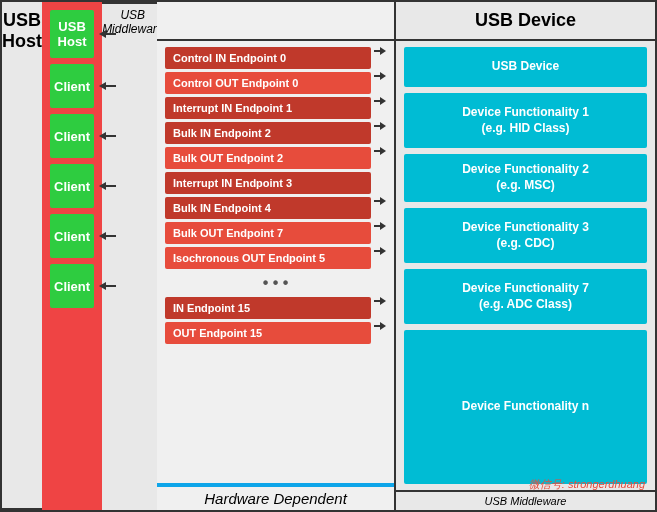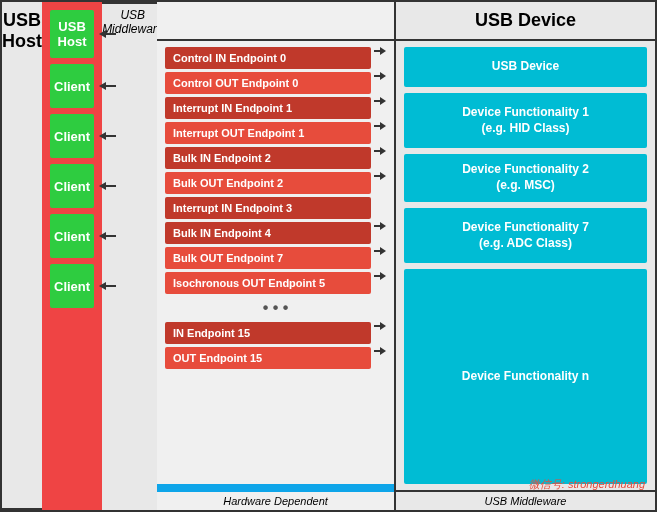--- a/index.html
+++ b/index.html
@@ -111,24 +111,24 @@
     .ep-pink { background: #e74c3c; }
     .dots-row {
       text-align: center;
       font-size: 16px;
       font-weight: bold;
       color: #555;
       padding: 2px 0;
     }
     .mid-footer {
       text-align: center;
-      font-size: 11px;
+      font-size: 15px;
       font-style: italic;
       padding: 3px 0;
-      border-top: 8px solid #0ea5e9;
+      border-top: 4px solid #0ea5e9;
       background: #f0f0f0;
     }
 
     
     .right-col {
       width: 260px;
       display: flex;
       flex-direction: column;
       background: #e8e8e8;
     }
@@ -296,27 +296,20 @@
           </div>
       </div>
       <div class="ep-row">
         <div class="endpoint-box ep-red ep-box-inner">Interrupt IN Endpoint 1</div>
         <div class="ep-arrow">
             <div class="ep-arrow-line"></div>
             <div class="ep-arrow-head"></div>
           </div>
       </div>
       <div class="ep-row">
-        <div class="endpoint-box ep-pink ep-box-inner">Interrupt OUT Endpoint 1</div>
-        <div class="ep-arrow">
-            <div class="ep-arrow-line"></div>
-            <div class="ep-arrow-head"></div>
-          </div>
-      </div>
-      <div class="ep-row">
         <div class="endpoint-box ep-red ep-box-inner">Bulk IN Endpoint 2</div>
         <div class="ep-arrow">
             <div class="ep-arrow-line"></div>
             <div class="ep-arrow-head"></div>
           </div>
       </div>
       <div class="ep-row">
         <div class="endpoint-box ep-pink ep-box-inner">Bulk OUT Endpoint 2</div>
         <div class="ep-arrow">
             <div class="ep-arrow-line"></div>
@@ -373,20 +366,24 @@
       <div class="cyan-box" style="height:40px;">USB Device</div>
       <div class="cyan-box" style="height:55px;">
         <span style="white-space:pre-line;">Device Functionality 1
 (e.g. HID Class)</span>
       </div>
       <div class="cyan-box" style="height:48px;">
         <span style="white-space:pre-line;">Device Functionality 2
 (e.g. MSC)</span>
       </div>
       <div class="cyan-box" style="height:55px;">
+        <span style="white-space:pre-line;">Device Functionality 3
+(e.g. CDC)</span>
+      </div>
+      <div class="cyan-box" style="height:55px;">
         <span style="white-space:pre-line;">Device Functionality 7
 (e.g. ADC Class)</span>
       </div>
       <div class="cyan-box" style="flex:1;">Device Functionality n</div>
     </div>
     <div class="right-footer">USB Middleware</div>
   </div>
 
   <div class="watermark">微信号: strongerdhuang</div>
 </div>

